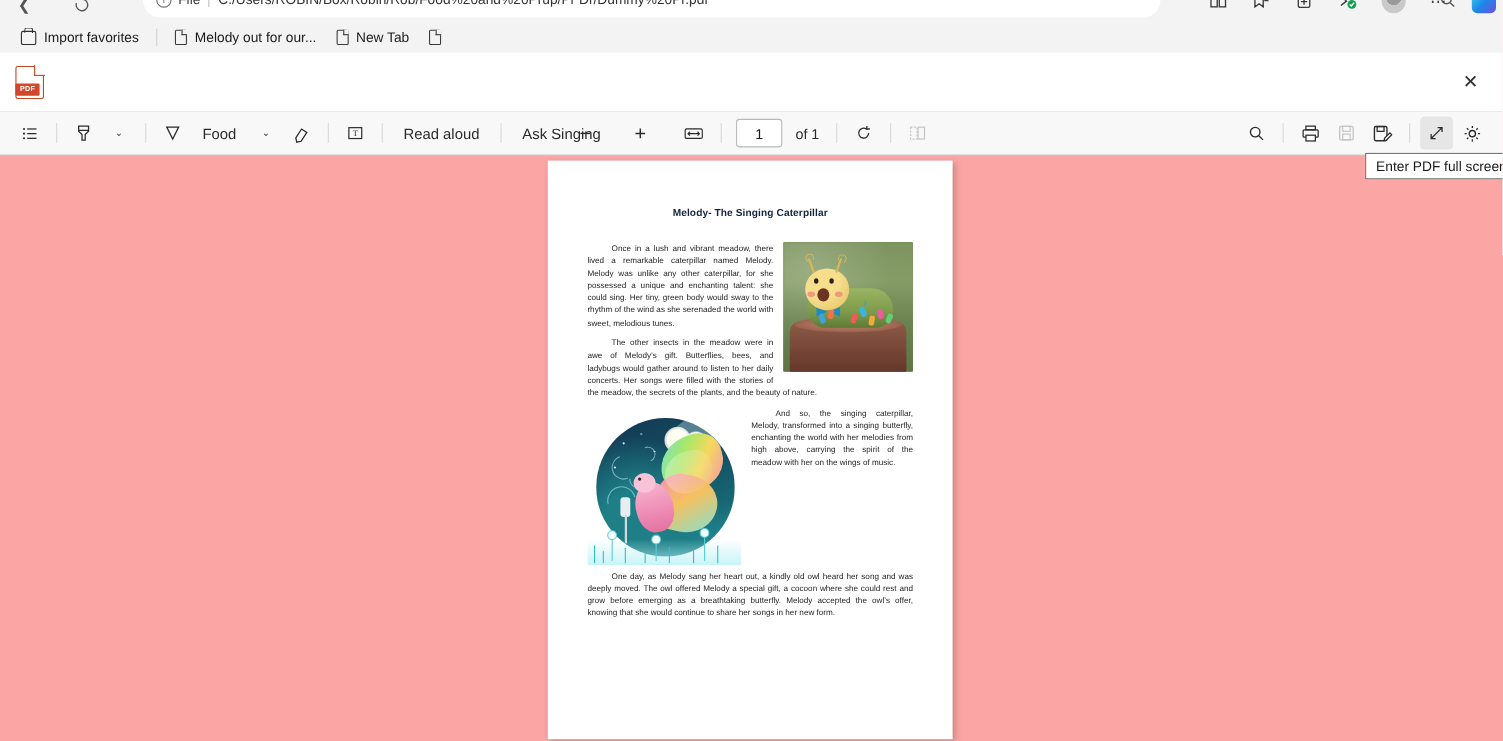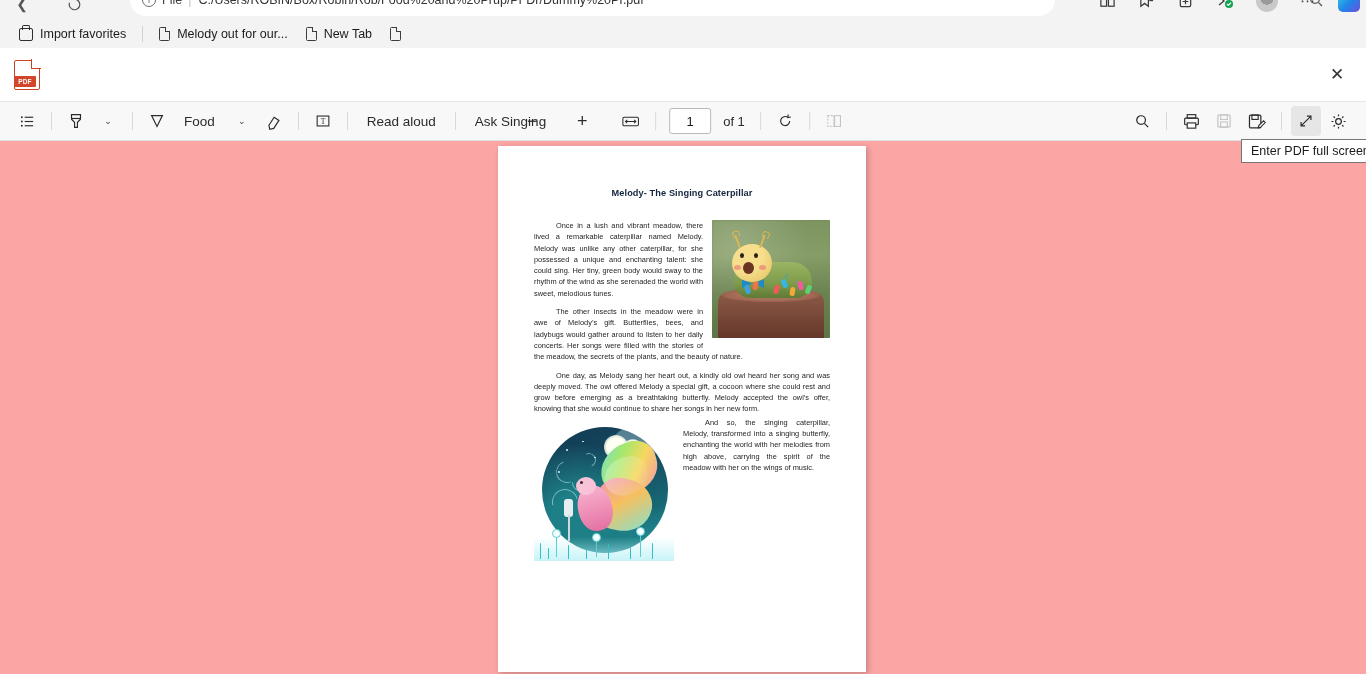--- a/index.html
+++ b/index.html
@@ -522,24 +522,20 @@
         <div class="antenna" style="left:27px;bottom:90px;transform:rotate(-20deg);"></div>
         <div class="antenna" style="left:47px;bottom:90px;transform:rotate(20deg);"></div>
       </div>
 
       <div class="doc-p">Once in a lush and vibrant meadow, there lived a remarkable caterpillar named Melody. Melody was unlike any other caterpillar, for she possessed a unique and enchanting talent: she could sing. Her tiny, green body would sway to the rhythm of the wind as she serenaded the world with sweet, melodious tunes.</div>
       <div class="doc-p">The other insects in the meadow were in awe of Melody’s gift. Butterflies, bees, and ladybugs would gather around to listen to her daily concerts. Her songs were filled with the stories of the meadow, the secrets of the plants, and the beauty of nature.</div>
     </div>
 
 
     <div class="clearfix">
-      <div class="doc-p" style="margin-bottom:2px;">One day, as Melody sang her heart out, a kindly old owl heard her song and was deeply moved. The owl offered Melody a special gift, a cocoon where she could rest and grow before emerging as a breathtaking butterfly. Melody accepted the owl’s offer, knowing that she would continue to share her songs in her new form.</div>
-    </div>
-
-    <div class="clearfix">
       <div class="img-bfly">
         <div class="bf-circle">
           <div class="bf-star" style="left:62px;top:8px;width:24px;height:24px;background:radial-gradient(circle,#fdfff0 0 55%,rgba(253,255,240,.25) 100%);"></div>
           <div class="bf-star" style="left:24px;top:22px;width:2px;height:2px;"></div>
           <div class="bf-star" style="left:40px;top:14px;width:1.6px;height:1.6px;"></div>
           <div class="bf-star" style="left:16px;top:44px;width:2px;height:2px;"></div>
           <div class="bf-star" style="left:52px;top:30px;width:1.6px;height:1.6px;"></div>
           <div class="bf-star" style="left:96px;top:52px;width:1.6px;height:1.6px;"></div>
           <div class="bf-swirl" style="left:14px;top:34px;width:22px;height:22px;transform:rotate(25deg);"></div>
           <div class="bf-swirl" style="left:30px;top:48px;width:16px;height:16px;transform:rotate(-40deg);"></div>
@@ -567,14 +563,18 @@
         <div class="flower-stem" style="left:22px;height:22px;"></div>
         <div class="flower-head" style="left:18px;bottom:23px;"></div>
         <div class="flower-stem" style="left:62px;height:18px;"></div>
         <div class="flower-head" style="left:58px;bottom:19px;"></div>
         <div class="flower-stem" style="left:106px;height:24px;"></div>
         <div class="flower-head" style="left:102px;bottom:25px;"></div>
       </div>
       <div class="doc-p">And so, the singing caterpillar, Melody, transformed into a singing butterfly, enchanting the world with her melodies from high above, carrying the spirit of the meadow with her on the wings of music.</div>
     </div>
 
+    <div class="clearfix">
+      <div class="doc-p" style="margin-bottom:2px;">One day, as Melody sang her heart out, a kindly old owl heard her song and was deeply moved. The owl offered Melody a special gift, a cocoon where she could rest and grow before emerging as a breathtaking butterfly. Melody accepted the owl’s offer, knowing that she would continue to share her songs in her new form.</div>
+    </div>
+
   </div>
 </div>
 
 </body></html>

